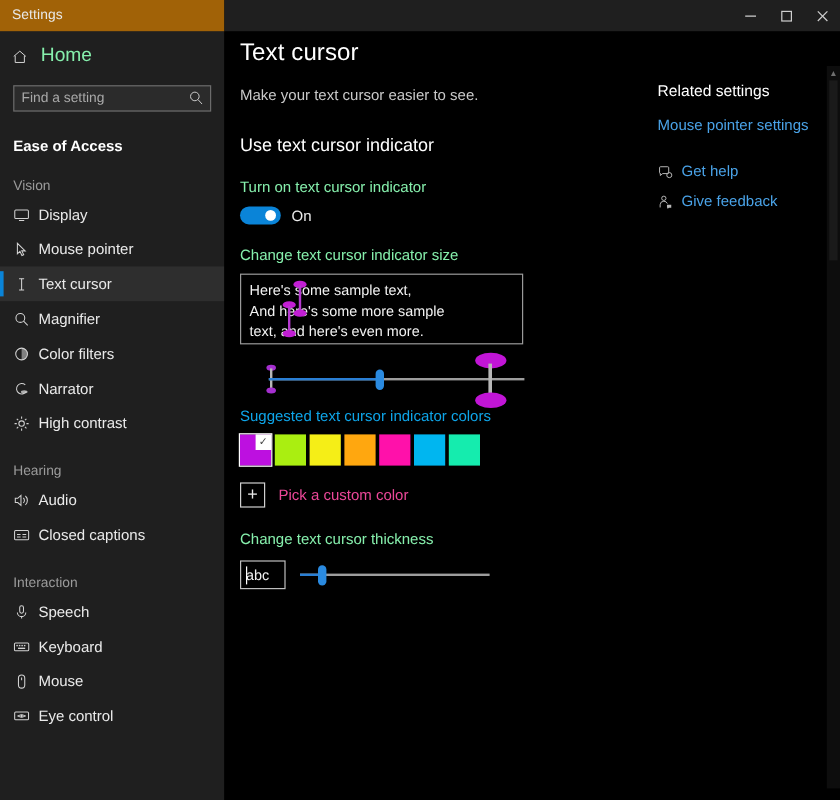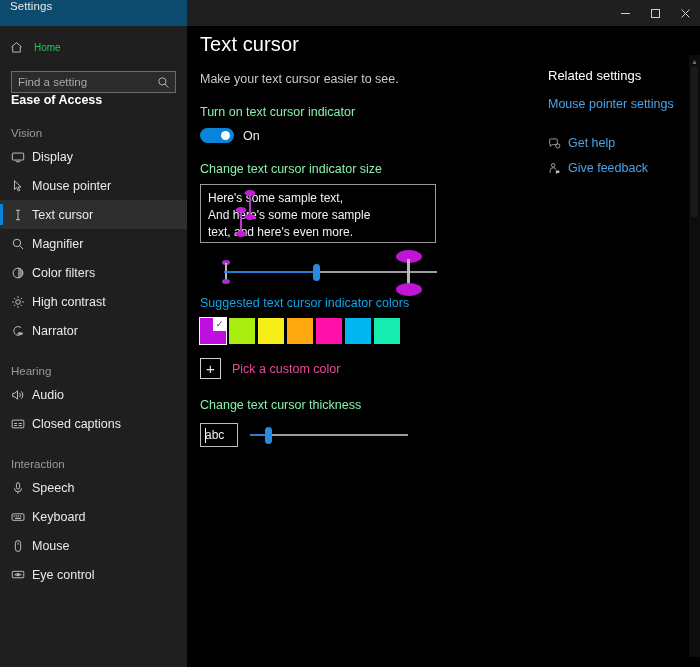--- a/index.html
+++ b/index.html
@@ -18,22 +18,22 @@
 
   
   .titlebar {
     position: absolute; top: 0; left: 0;
     width: 700px; height: 26px;
     display: flex; align-items: center;
     z-index: 40;
   }
   .titlebar-left {
     width: 187px; height: 26px;
-    background: #0c4a6e;
-    display: flex; 
+    background: #a16207;
+    display: flex; align-items: center;
   }
   .titlebar-title {
     color: #e8e8e8;
     font-size: 11.5px;
     padding-left: 10px;
     letter-spacing: .1px;
   }
   .titlebar-right {
     flex: 1; height: 26px;
     background: #1f1f1f;
@@ -57,21 +57,21 @@
     flex: 0 0 187px;
     overflow: hidden;
   }
   .home-row {
     display: flex; align-items: center;
     height: 30px;
     padding-left: 10px;
     margin-top: 6px;
   }
   .home-row .ico { width: 22px; color: #d8d8d8; display:flex; align-items:center; }
-  .home-row .lbl { color: #22c55e; font-size: 10px; margin-left: 2px; }
+  .home-row .lbl { color: #86efac; font-size: 16px; margin-left: 2px; }
 
   .searchwrap {
     margin: 9px 11px 0 11px;
     height: 22px;
     background: #2b2b2b;
     border: 1px solid #6b6b6b;
     display: flex; align-items: center;
     position: relative;
   }
   .searchwrap input {
@@ -88,21 +88,21 @@
   .search-icon {
     position: absolute; right: 5px; top: 3px;
     color: #d0d0d0;
   }
 
   .catname {
     color: #ffffff;
     font-size: 12.5px;
     font-weight: bold;
     padding: 0 0 0 11px;
-    margin-top: 0;
+    margin-top: 22px;
   }
 
   .group-hdr {
     color: #9b9b9b;
     font-size: 11.5px;
     padding-left: 11px;
     margin-top: 20px;
     margin-bottom: 3px;
   }
 
@@ -468,20 +468,30 @@
     </div>
 
     <div class="nav-item">
       <span class="ico">
         <svg width="14" height="14" viewBox="0 0 16 16">
             <circle cx="8" cy="8" r="5.6" fill="none" stroke="#d2d2d2" stroke-width="1"></circle>
             <path d="M8 2.4 A5.6 5.6 0 0 1 8 13.6 Z" fill="#d2d2d2" opacity=".55"></path>
           </svg>
       </span>
       <span class="lbl">Color filters</span>
+    </div>
+
+    <div class="nav-item">
+      <span class="ico">
+        <svg width="14" height="14" viewBox="0 0 16 16">
+            <path d="M11.5 4.2 A5 5 0 1 0 12.4 10.6" fill="none" stroke="#d2d2d2" stroke-width="1"></path>
+            <ellipse cx="10.5" cy="10.8" rx="3.2" ry="1.5" fill="#d2d2d2" opacity=".8"></ellipse>
+          </svg>
+      </span>
+      <span class="lbl">Narrator</span>
     </div>
 
     <div class="nav-item">
       <span class="ico">
         <svg width="14" height="14" viewBox="0 0 16 16">
             <circle cx="8" cy="8" r="2.6" fill="none" stroke="#d2d2d2" stroke-width="1"></circle>
             <g stroke="#d2d2d2" stroke-width="1">
               <line x1="8" y1="1.3" x2="8" y2="3.4"></line>
               <line x1="8" y1="12.6" x2="8" y2="14.7"></line>
               <line x1="1.3" y1="8" x2="3.4" y2="8"></line>
@@ -489,30 +499,20 @@
               <line x1="3.4" y1="3.4" x2="4.8" y2="4.8"></line>
               <line x1="11.2" y1="11.2" x2="12.6" y2="12.6"></line>
               <line x1="12.6" y1="3.4" x2="11.2" y2="4.8"></line>
               <line x1="4.8" y1="11.2" x2="3.4" y2="12.6"></line>
             </g>
           </svg>
       </span>
       <span class="lbl">High contrast</span>
     </div>
 
-    <div class="nav-item">
-      <span class="ico">
-        <svg width="14" height="14" viewBox="0 0 16 16">
-            <path d="M11.5 4.2 A5 5 0 1 0 12.4 10.6" fill="none" stroke="#d2d2d2" stroke-width="1"></path>
-            <ellipse cx="10.5" cy="10.8" rx="3.2" ry="1.5" fill="#d2d2d2" opacity=".8"></ellipse>
-          </svg>
-      </span>
-      <span class="lbl">Narrator</span>
-    </div>
-
     <div class="group-hdr">Hearing</div>
 
     <div class="nav-item">
       <span class="ico">
         <svg width="14" height="14" viewBox="0 0 16 16">
             <path d="M2 6 H4.3 L7.4 3.2 V12.8 L4.3 10 H2 Z" fill="none" stroke="#d2d2d2" stroke-width="1"></path>
             <path d="M9.6 5.6 A3.2 3.2 0 0 1 9.6 10.4" fill="none" stroke="#d2d2d2" stroke-width="1"></path>
             <path d="M11.6 3.8 A5.6 5.6 0 0 1 11.6 12.2" fill="none" stroke="#d2d2d2" stroke-width="1"></path>
           </svg>
       </span>
@@ -585,20 +585,21 @@
   </div>
 
   <div class="main">
     <div class="content">
 
       <div class="col-main">
 
         <div class="page-title">Text cursor</div>
         <div class="page-sub">Make your text cursor easier to see.</div>
 
+        <div class="sec-title">Use text cursor indicator</div>
 
         <div class="field-lbl">Turn on text cursor indicator</div>
 
         <div class="toggle-row">
           <div class="toggle">
             <div class="knob"></div>
           </div>
           <span class="toggle-lbl">On</span>
         </div>
 

